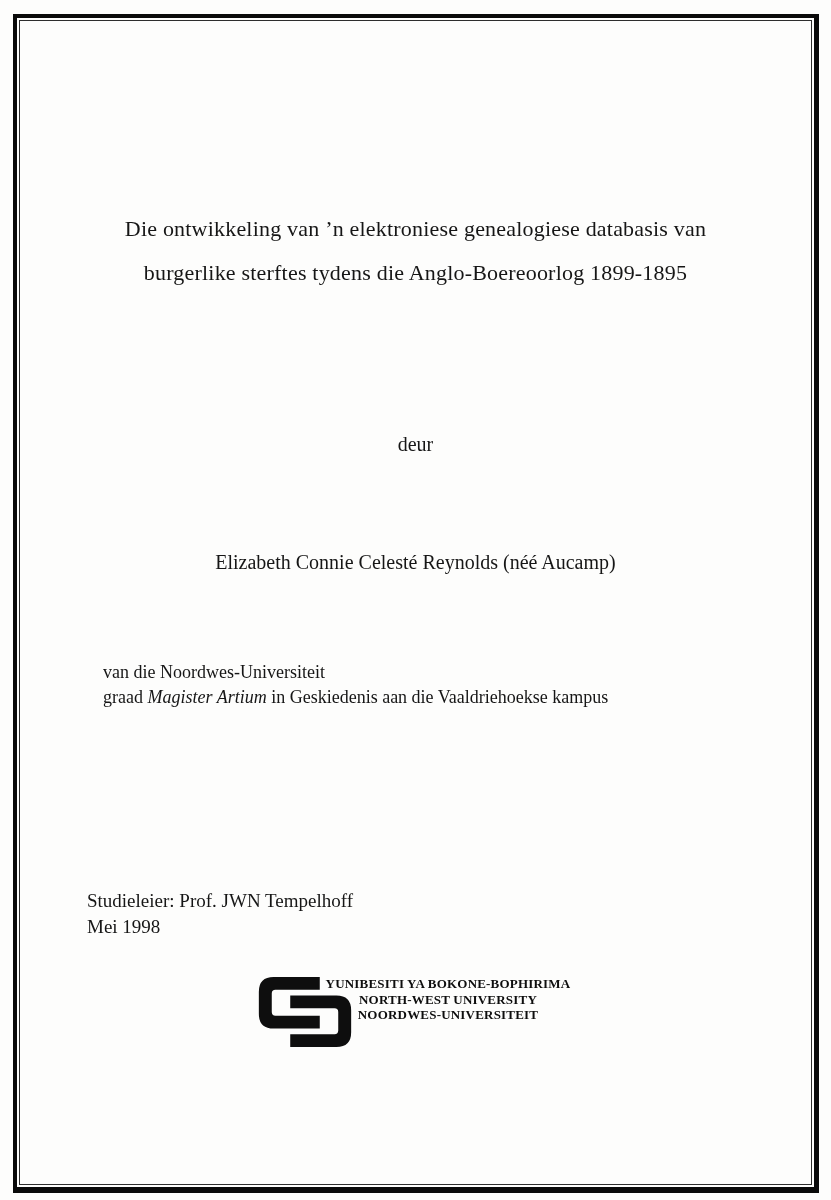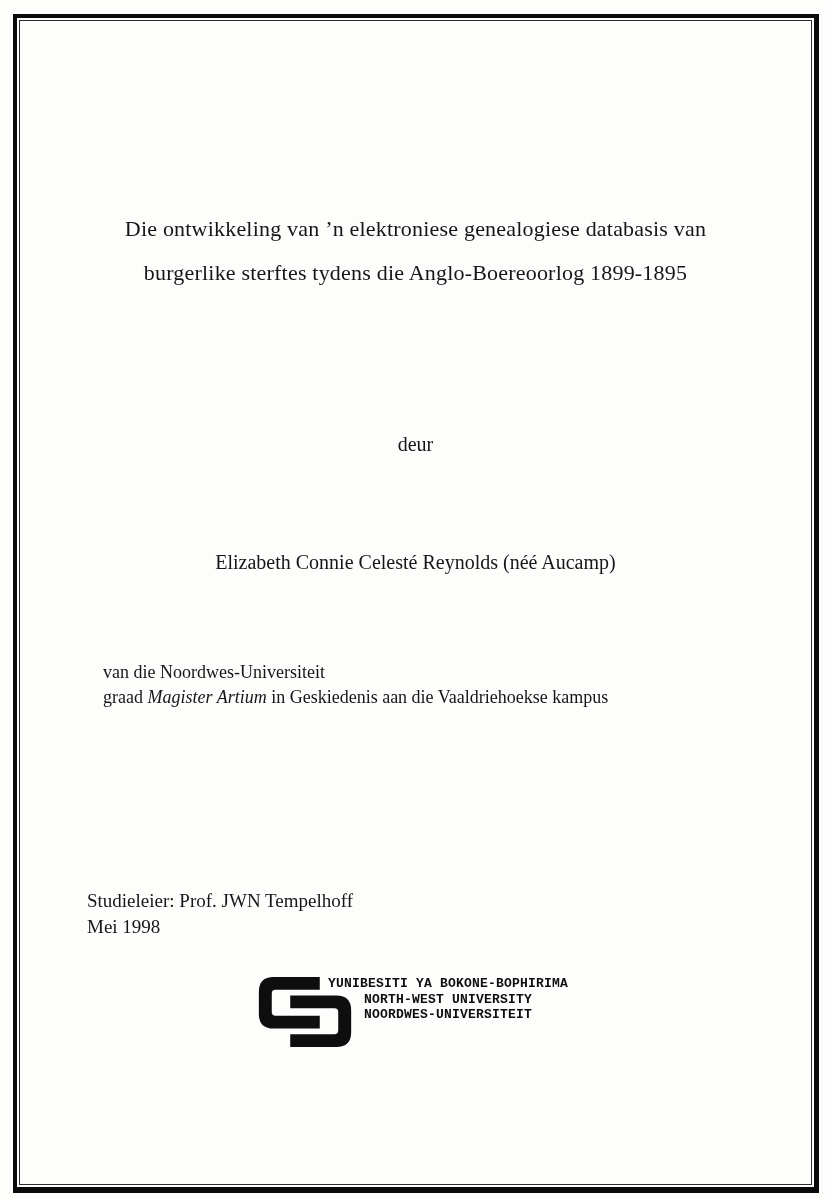--- a/index.html
+++ b/index.html
@@ -78,21 +78,21 @@
   }
   .logo-mark {
     position: absolute;
     left: 0; top: 2px;
   }
   .logo-text {
     position: absolute;
     left: 64px; top: 3px;
     width: 254px;
     text-align: center;
-    font-family: Liberation Mono, monospace;
+    font-family: Liberation Serif, serif;
     font-weight: bold;
     font-size: 13px;
     line-height: 15.6px;
     letter-spacing: 0.2px;
     color: #0e0e0e;
     white-space: nowrap;
   }
 </style>
 </head>
 <body>

